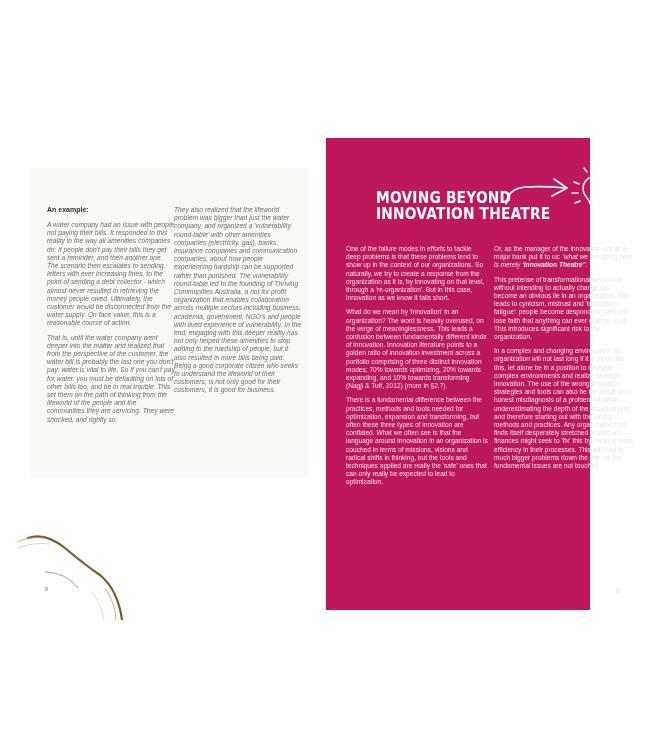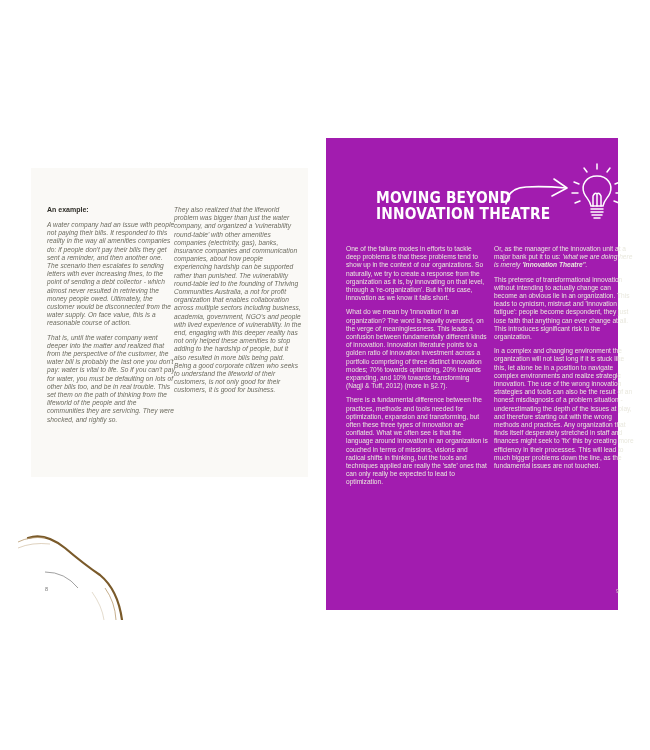--- a/index.html
+++ b/index.html
@@ -28,21 +28,21 @@
     }
     .example-col.c1 { top: 53px; }
     .example-col p { margin: 0 0 6px 0; }
     .page-num-left {
       position: absolute; left: 45px; top: 448px; font-size: 5.5px; color: #777; 
     }
     .brush { position: absolute; left: 10px; top: 530px; width: 120px; height: 90px; }
 
     
     .page-right {
-      position: absolute; left: 326px; top: 138px; width: 292px; height: 472px; background: #a21caf;
+      position: absolute; left: 326px; top: 138px; width: 264px; height: 472px; background: #be185d;
     }
     .title {
       position: absolute; left: 50px; top: 52px; color: #ffffff;
       font-family: "DejaVu Sans", sans-serif; font-weight: bold; font-size: 15px; line-height: 16px;
       letter-spacing: 0.2px; transform: scaleX(0.92); transform-origin: left top;
     }
     .title span { display: block; }
     .arrow-svg { position: absolute; left: 178px; top: 36px; width: 72px; height: 40px; }
     .bulb-svg { position: absolute; left: 236px; top: 20px; width: 70px; height: 70px; }
     .col {

